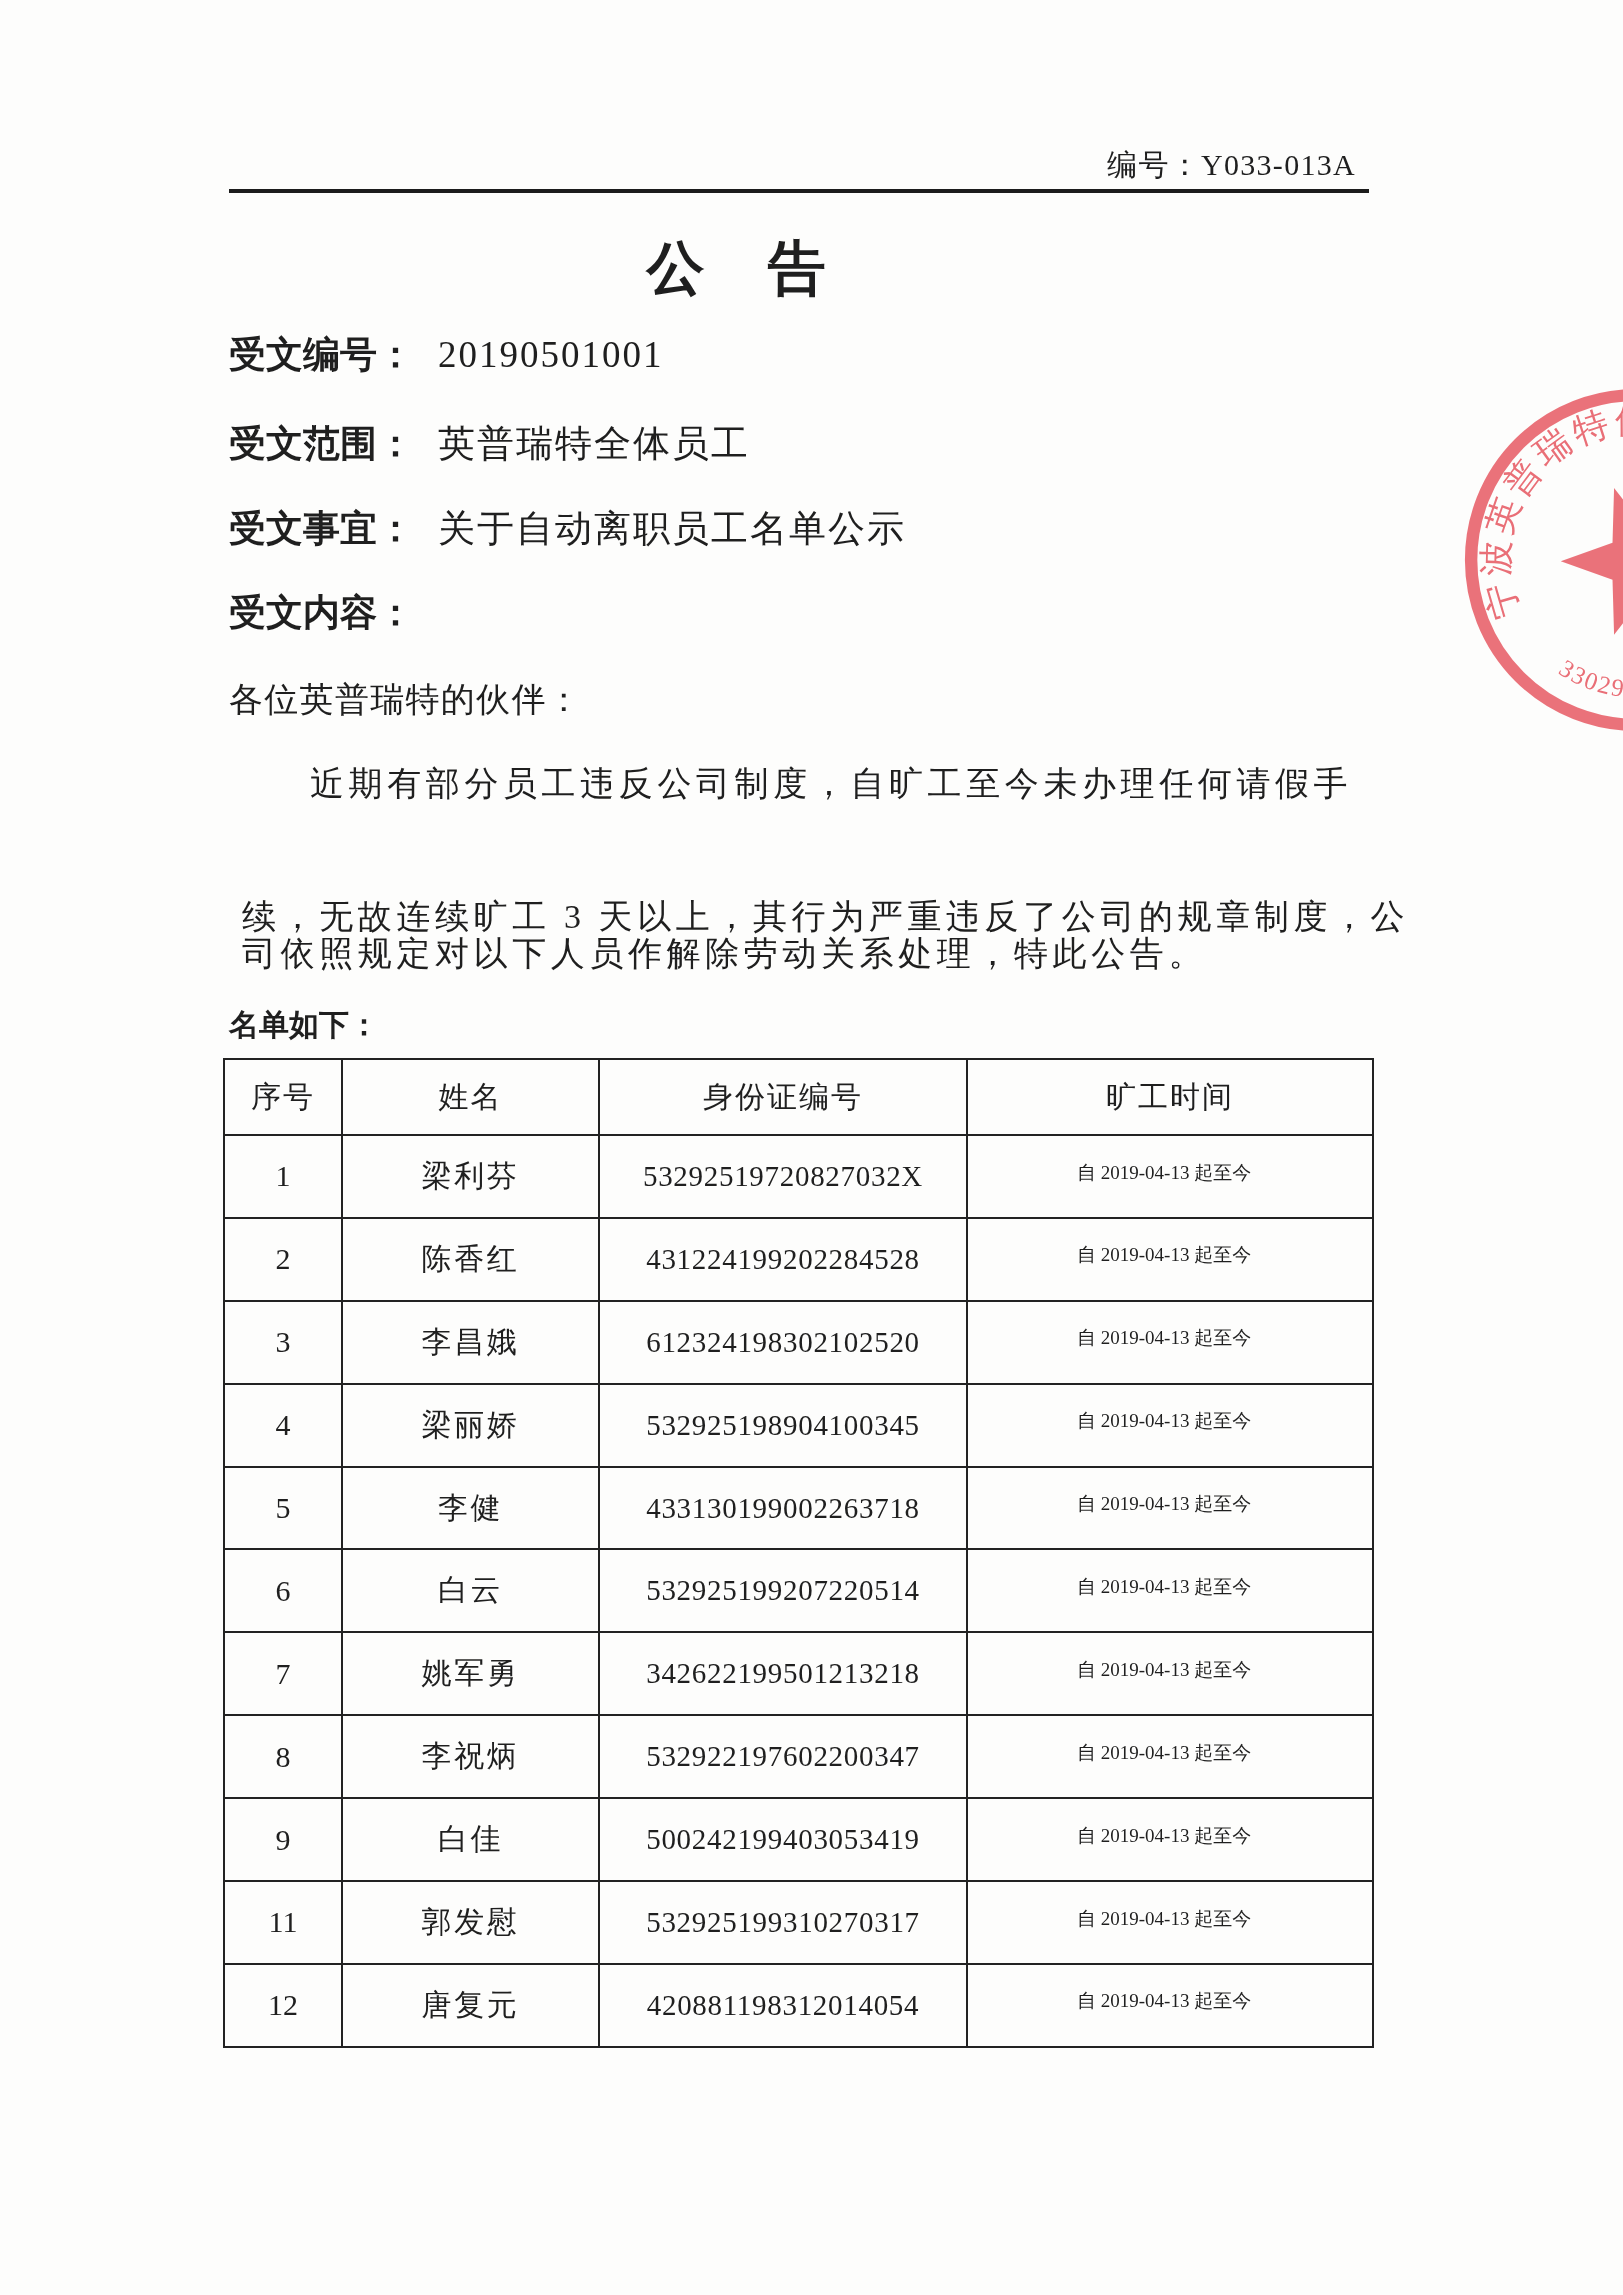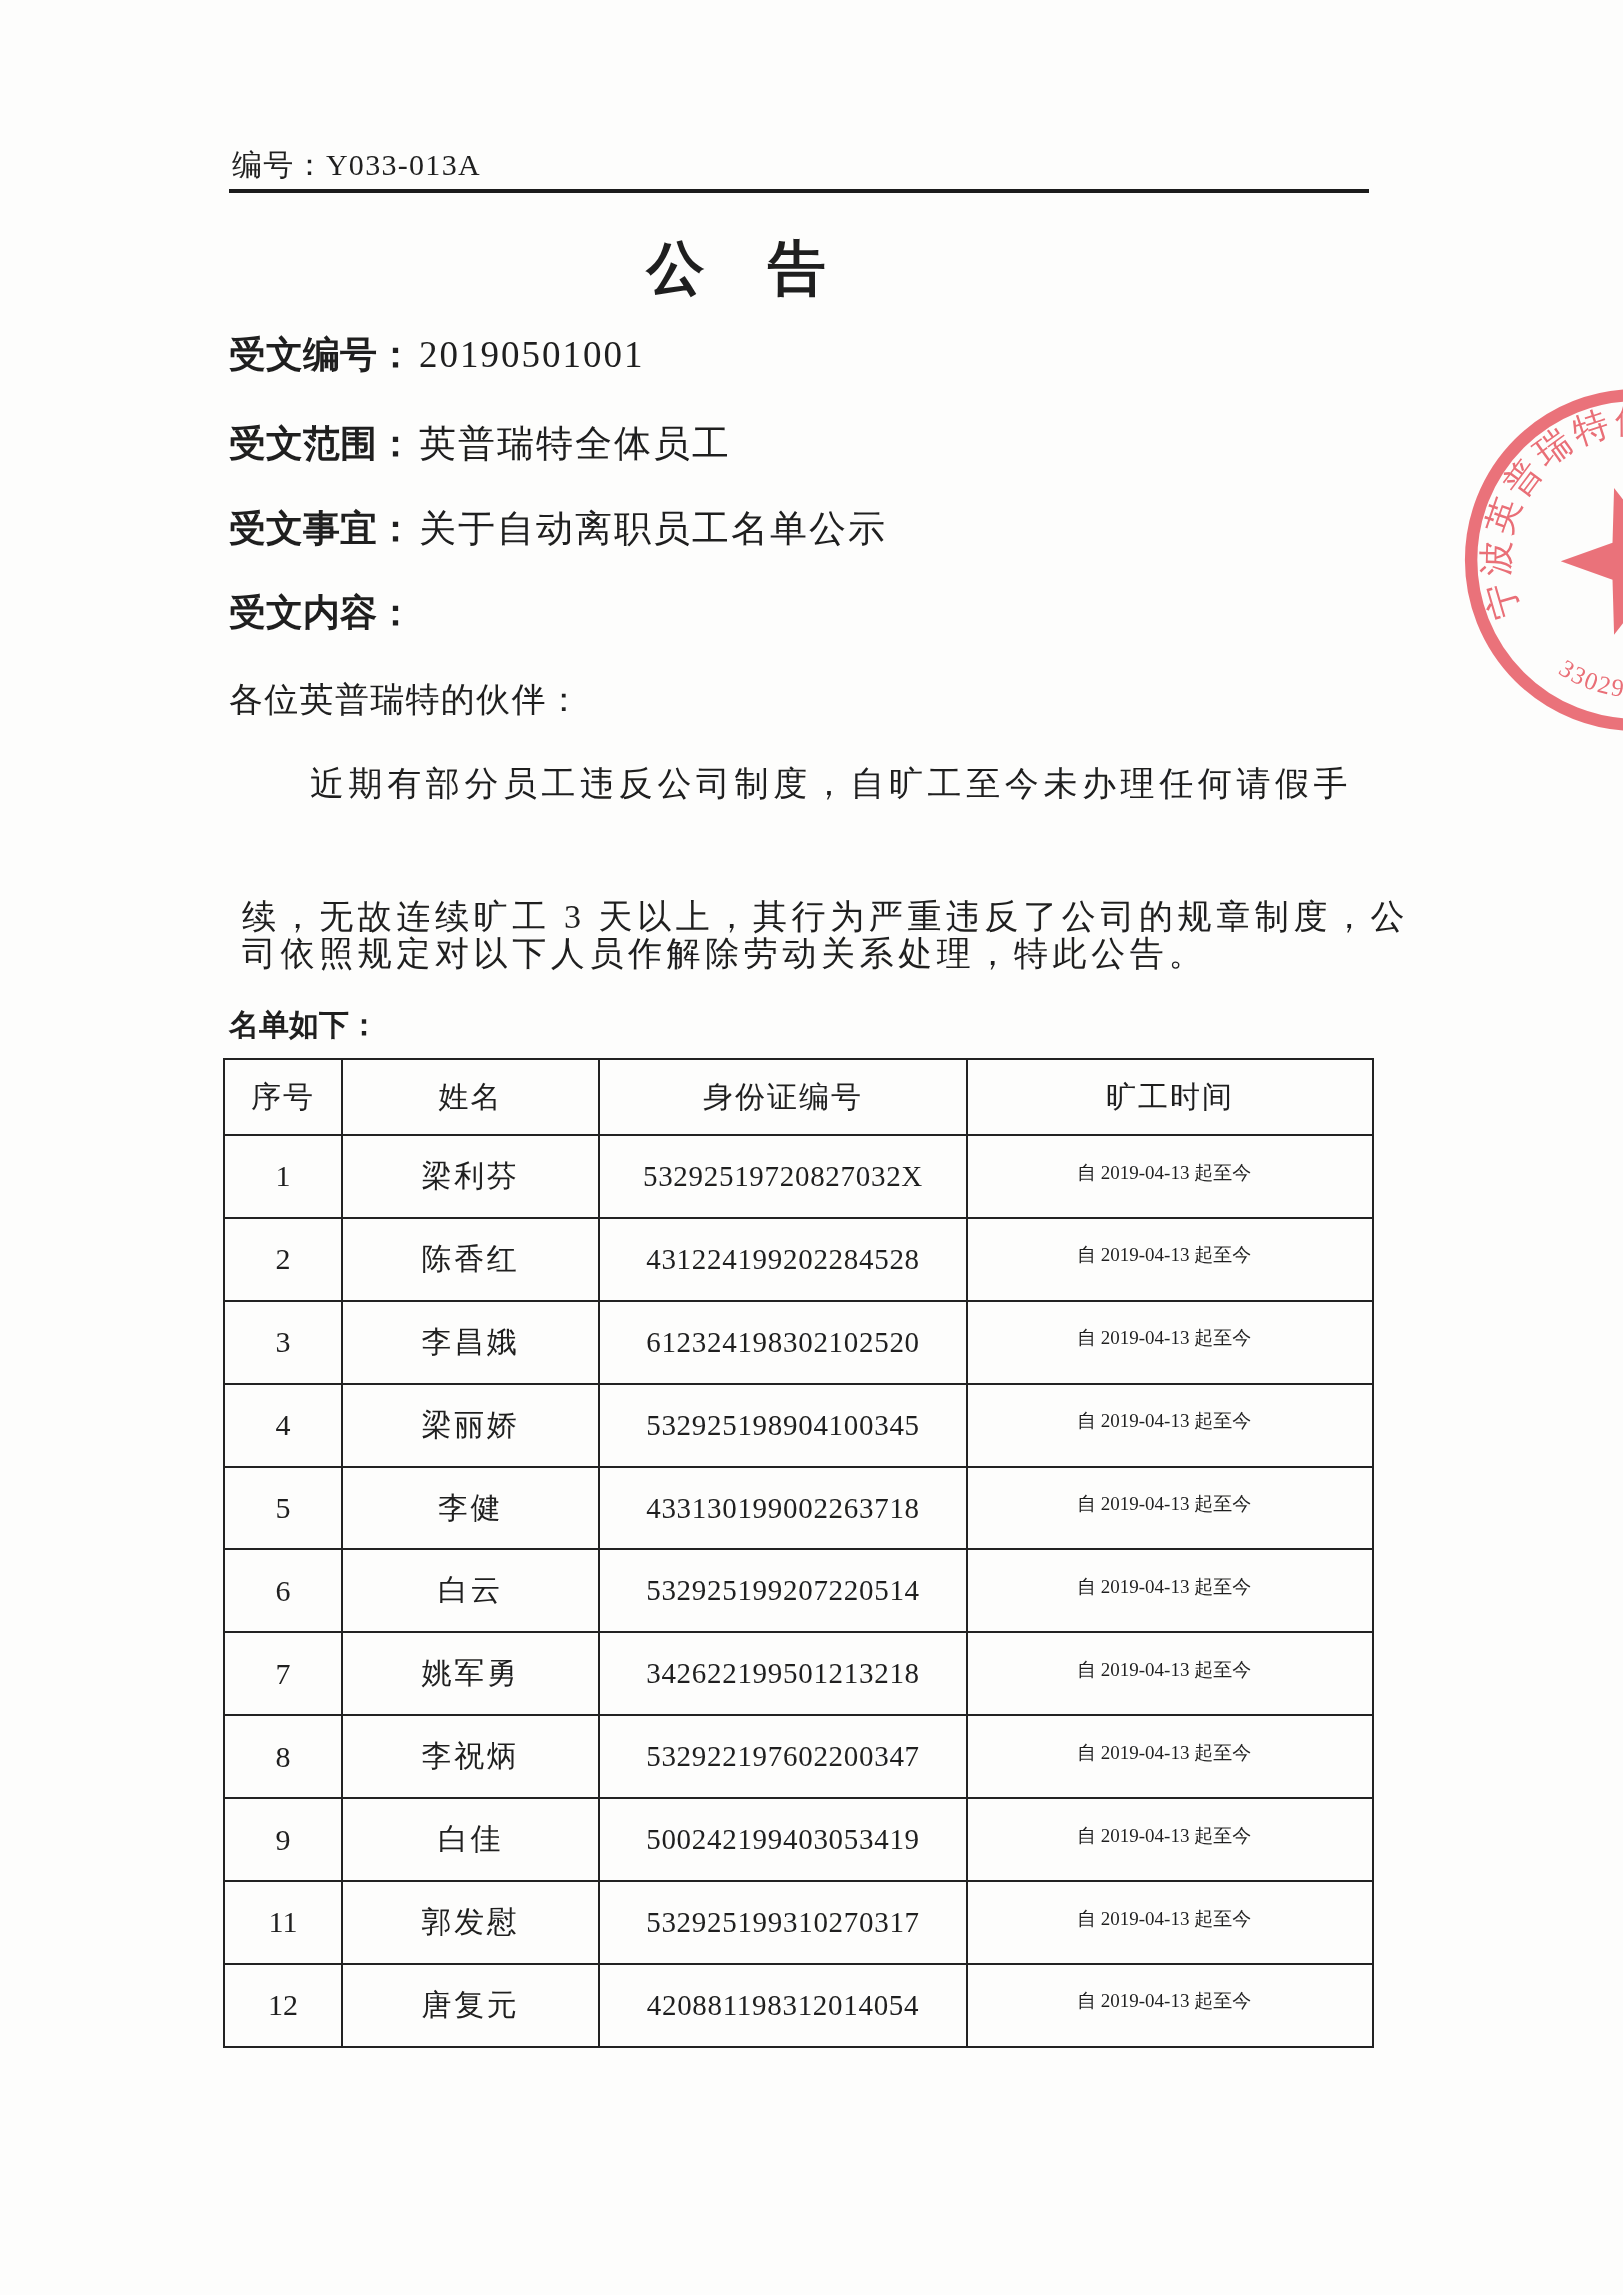--- a/index.html
+++ b/index.html
@@ -2,31 +2,31 @@
 <html style="font-size:10.5px"><head>
 <meta charset="utf-8">
 <style>
   html,body{margin:0;padding:0;background:#9a9a9a;}
   .page{
     position:relative;width:1623px;height:2295px;margin:0 auto;
     background:#fdfdfc;overflow:hidden;color:#1f1f1f;
     font-family:"Liberation Serif","DejaVu Serif",serif;
   }
   .doc-number{
-    position:absolute;left:232px;top:145px;width:1139px;
-    font-size:30px;letter-spacing:1.3px;white-space:nowrap;
+    position:absolute;left:217px;top:145px;width:1139px;
+    text-align:right;font-size:30px;letter-spacing:1.3px;white-space:nowrap;
   }
   .header-rule{position:absolute;left:229px;top:189px;width:1140px;height:3.9px;background:#1c1c1c;}
   .title{
     position:absolute;left:0;top:230px;width:1475px;text-align:center;
     font-size:58px;font-weight:700;letter-spacing:2.6px;white-space:nowrap;
   }
   .field-row{position:absolute;left:229px;font-size:37px;line-height:48px;white-space:nowrap;}
   .field-row .lbl{font-weight:700;}
-  .field-row .val{margin-left:5px;letter-spacing:2px;}
+  .field-row .val{margin-left:24px;letter-spacing:2px;}
   .f0{top:331px}.f1{top:420px}.f2{top:505px}.f3{top:589px}
   .salutation{position:absolute;left:229px;top:677px;font-size:34px;line-height:46px;letter-spacing:1.3px;white-space:nowrap;}
   .body-line{position:absolute;left:229px;font-size:34px;line-height:46px;letter-spacing:4.6px;white-space:nowrap;margin-left:13px;}
   .b0{top:761px;padding-left:68px;}
   .b1{top:894px;}
   .b2{top:931px;}
   .list-label{position:absolute;left:229px;top:1005px;font-size:30px;line-height:39px;font-weight:700;white-space:nowrap;}
   table.roster{
     position:absolute;left:223px;top:1058px;width:1150px;
     border-collapse:collapse;table-layout:fixed;

